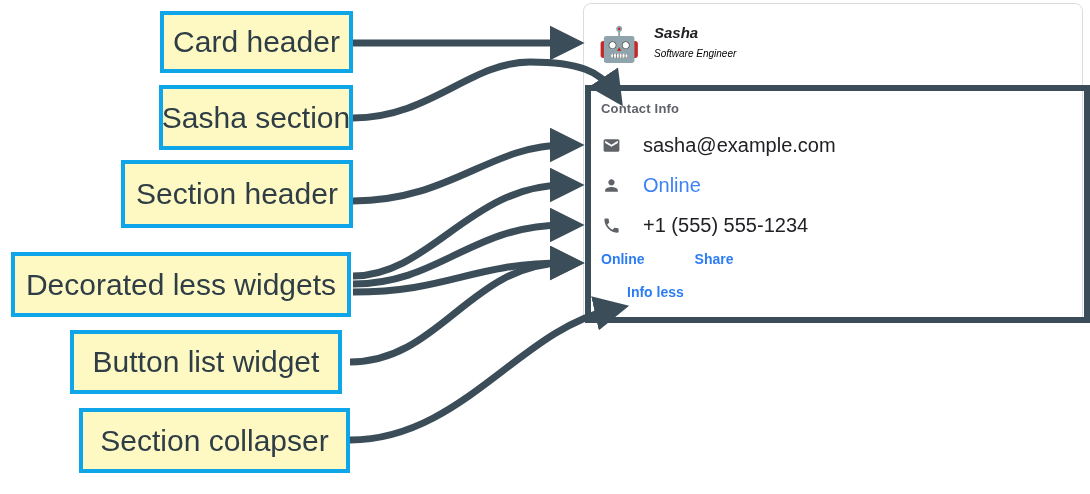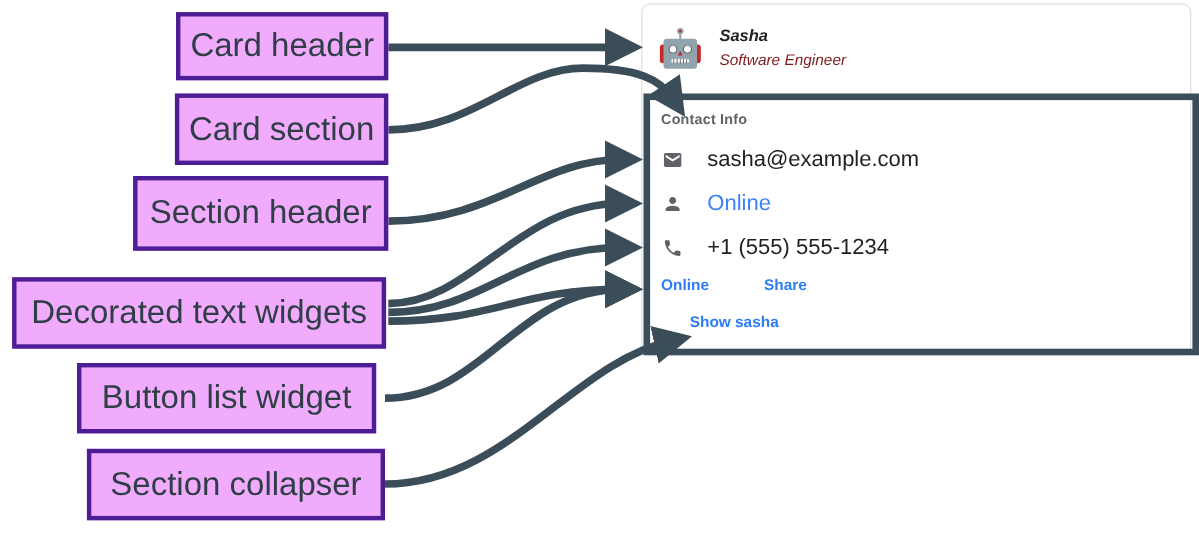--- a/index.html
+++ b/index.html
@@ -15,22 +15,22 @@
     width: 1090px;
     height: 494px;
     background: #ffffff;
     overflow: hidden;
   }
 
   
   .anno-box {
     position: absolute;
     box-sizing: border-box;
-    border: 4px solid #4c1d95;
-    background: #f0abfc;
+    border: 4px solid #0ea5e9;
+    background: #fef9c3;
     color: #2f3e46;
     font-size: 30px;
     line-height: 1;
     display: flex;
     align-items: center;
     justify-content: center;
     padding: 0 10px;
     white-space: nowrap;
     z-index: 30;
   }
@@ -76,22 +76,22 @@
     flex: 0 0 auto;
   }
   .hdr-texts { display: flex; flex-direction: column; justify-content: flex-end; font-style: italic; }
   #hdr-title {
     font-size: 15px;
     font-weight: bold;
     color: #202124;
     line-height: 20px;
   }
   #hdr-subtitle {
-    font-size: 14px;
-    color: #7f1d1d;
+    font-size: 10px;
+    color: #000000;
     line-height: 22px;
   }
 
   
   #section-outline {
     position: absolute;
     left: 585px;
     top: 85px;
     width: 505px;
     height: 238px;
@@ -214,21 +214,21 @@
         </svg>
       </span>
       <span class="deco-text">+1 (555) 555-1234</span>
     </div>
 
     <div id="button-list">
       <button id="btn-share" class="btn-link">Online</button>
       <button class="btn-link">Share</button>
     </div>
 
-    <button id="collapser">Show sasha</button>
+    <button id="collapser">Info less</button>
   </div>
 
   <div id="section-outline"></div>
 
   <svg id="connectors" viewBox="0 0 1090 494">
     <defs>
       <marker id="ah" markerWidth="5" markerHeight="5" refX="2.2" refY="2.5" orient="auto" markerUnits="strokeWidth">
         <path d="M0,0 L5,2.5 L0,5 z" fill="#3a4d58"></path>
       </marker>
     </defs>
@@ -244,19 +244,19 @@
       <path d="M353,284 C440,284 470,225 565,225"></path>
       <path d="M353,292 C450,292 470,263 565,263"></path>
 
       <path d="M350,362 C440,362 470,263 565,263"></path>
 
       <path d="M350,440 C460,440 520,330 610,310"></path>
     </g>
   </svg>
 
   <div class="anno-box" style="left: 160px; top: 11px; width: 193px; height: 62px;">Card header</div>
-  <div class="anno-box" style="left: 159px; top: 85px; width: 194px; height: 65px;">Card section</div>
+  <div class="anno-box" style="left: 159px; top: 85px; width: 194px; height: 65px;">Sasha section</div>
   <div class="anno-box" style="left: 121px; top: 160px; width: 232px; height: 68px;">Section header</div>
-  <div class="anno-box" style="left: 11px; top: 252px; width: 340px; height: 65px;">Decorated text widgets</div>
+  <div class="anno-box" style="left: 11px; top: 252px; width: 340px; height: 65px;">Decorated less widgets</div>
   <div class="anno-box" style="left: 70px; top: 330px; width: 272px; height: 64px;">Button list widget</div>
   <div class="anno-box" style="left: 79px; top: 408px; width: 271px; height: 65px;">Section collapser</div>
 
 </div>
 
 </body></html>

